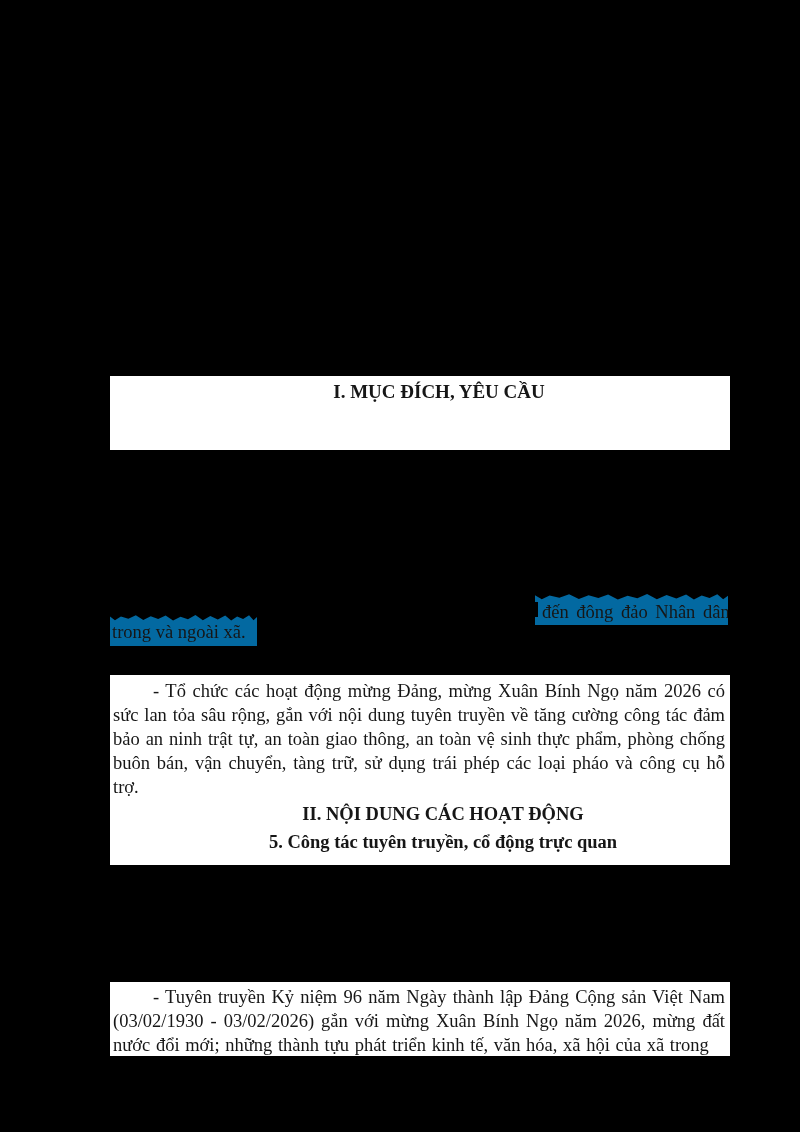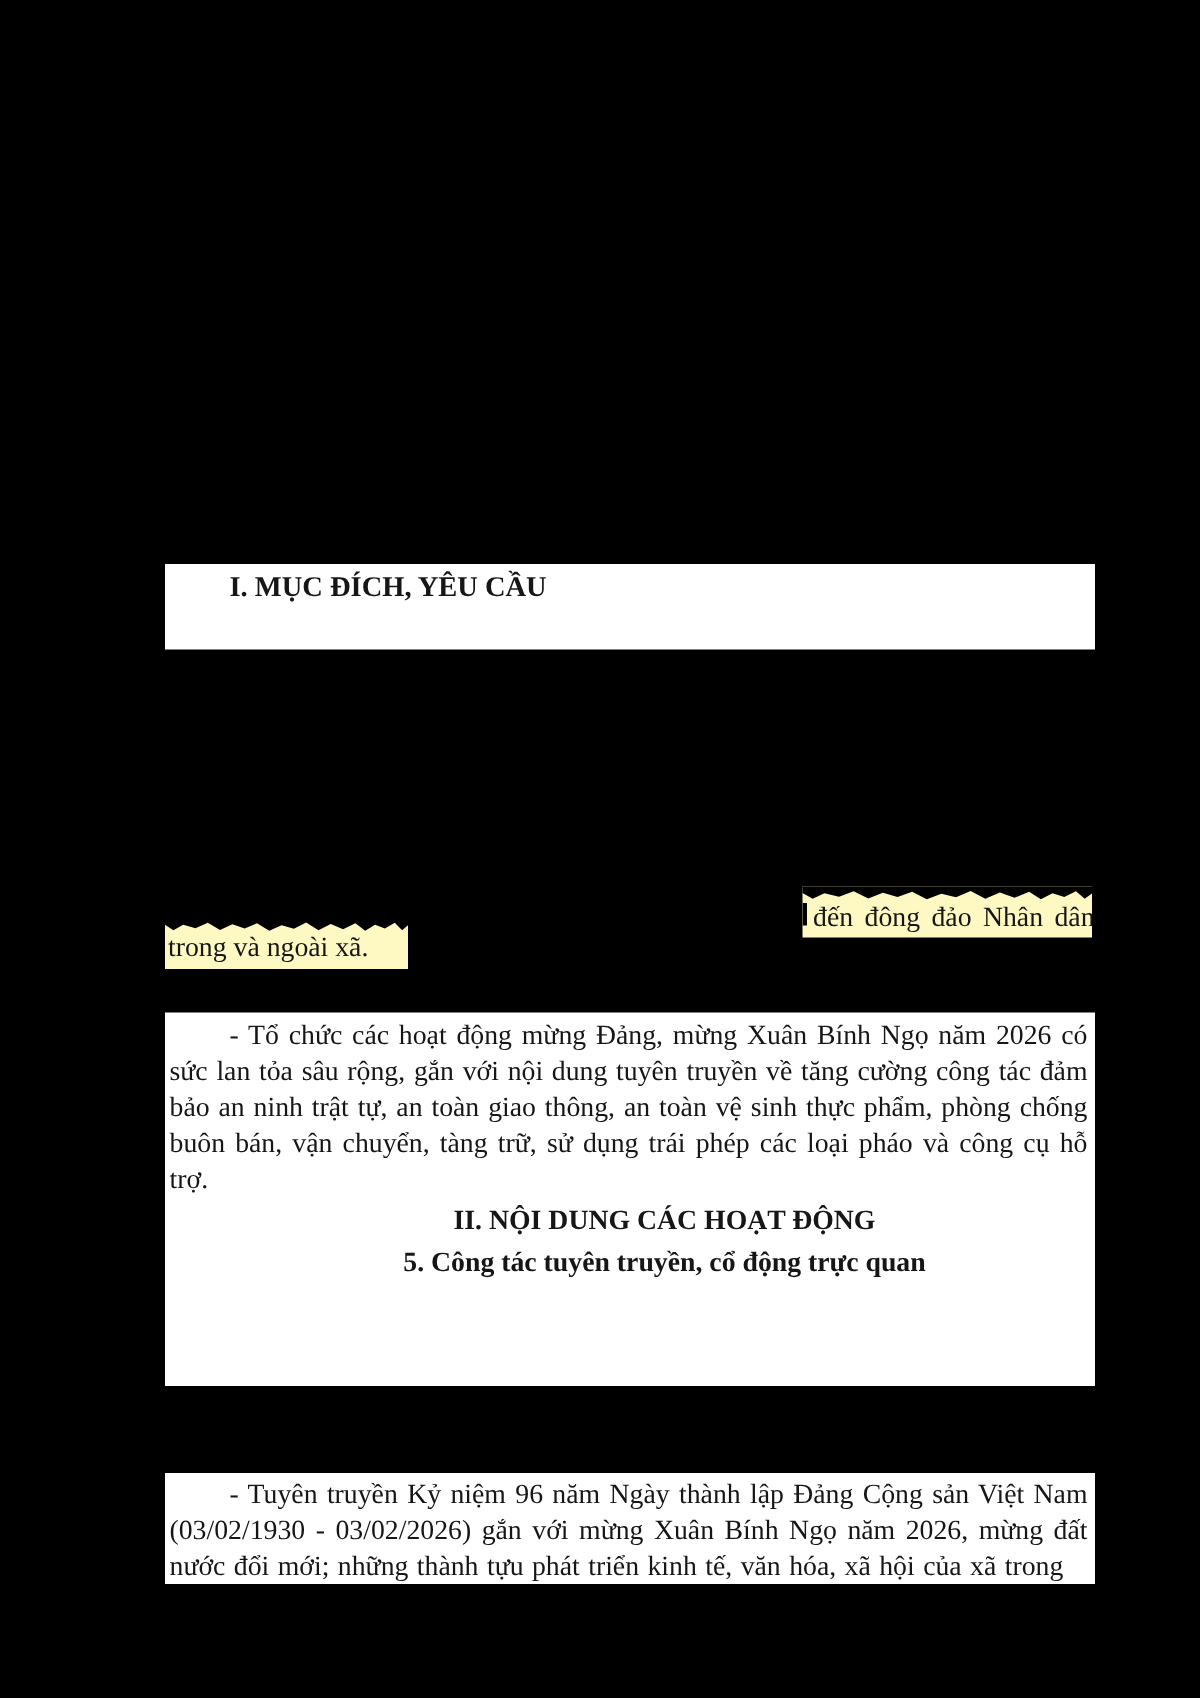--- a/index.html
+++ b/index.html
@@ -16,22 +16,22 @@
     overflow: hidden;
   }
   
   .band {
     position: absolute;
     left: 110px; width: 620px;
     background: #fff;
     box-sizing: border-box;
     padding: 0 5px 0 3px;
   }
-  .band-purpose   { top: 376px; height: 57px;  padding-top: 2px; }
-  .band-content   { top: 675px; height: 249px; padding-top: 4px; }
+  .band-purpose   { top: 376px; height: 74px;  padding-top: 2px; text-align: center; }
+  .band-content   { top: 675px; height: 190px; padding-top: 4px; }
   .band-propaganda{ top: 982px; height: 74px;  padding-top: 3px; }
 
   .para {
     margin: 0;
     font-size: 18.5px;
     line-height: 24px;
     text-align: justify;
     text-indent: 40px;
     word-spacing: 1px;
   }
@@ -49,27 +49,27 @@
     font-size: 18.5px;
     line-height: 26px;
     text-indent: 48px;
     margin-top: 2px;
     text-align: center;
   }
 
   
   .frag {
     position: absolute;
-    background: #fef9c3;
+    background: #0369a1;
     box-sizing: border-box;
     overflow: hidden;
     font-family: Liberation Serif, serif;
   }
   .frag-right { left: 535px; top: 591px; width: 193px; height: 34px; }
-  .frag-left  { left: 110px; top: 612px; width: 162px; height: 34px; }
+  .frag-left  { left: 110px; top: 612px; width: 147px; height: 34px; }
   .frag .frag-text {
     display: block;
     font-size: 18.5px;
     line-height: 22px;
     white-space: nowrap;
   }
   .frag-right .frag-text { padding: 10px 0 0 7px; word-spacing: 3px; }
   .frag-left  .frag-text { padding: 9px 0 0 2px; }
 
   

